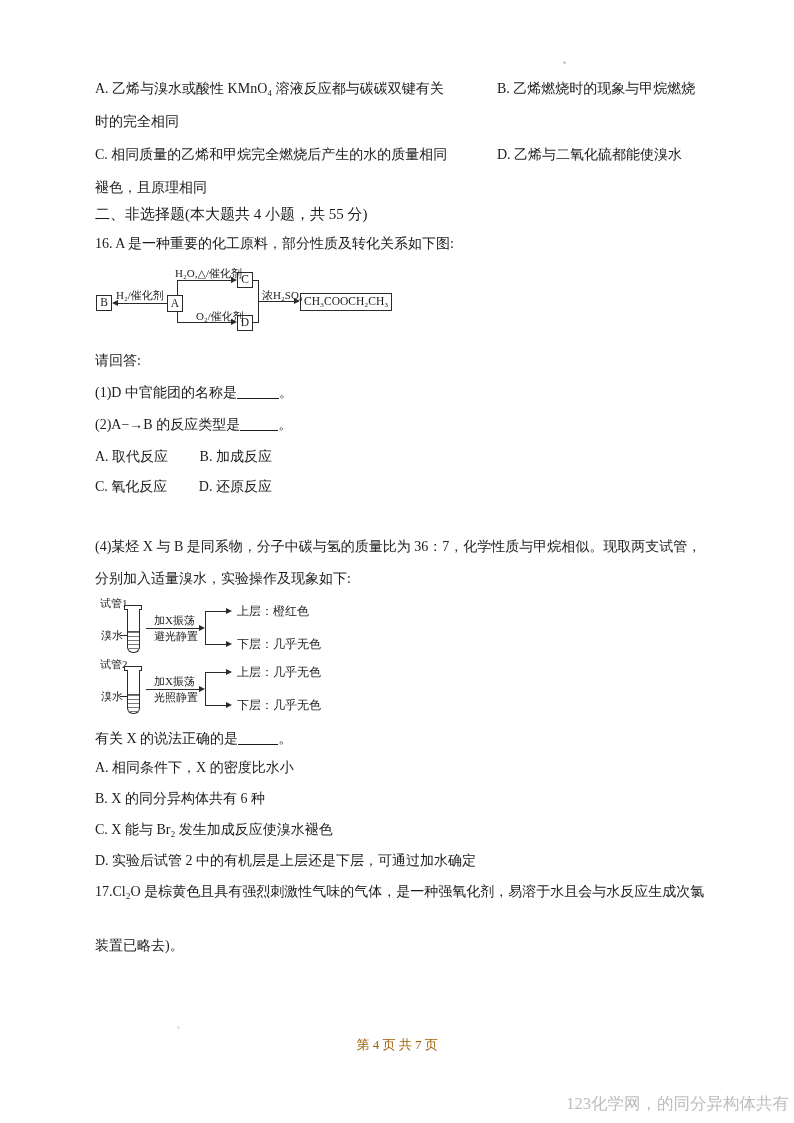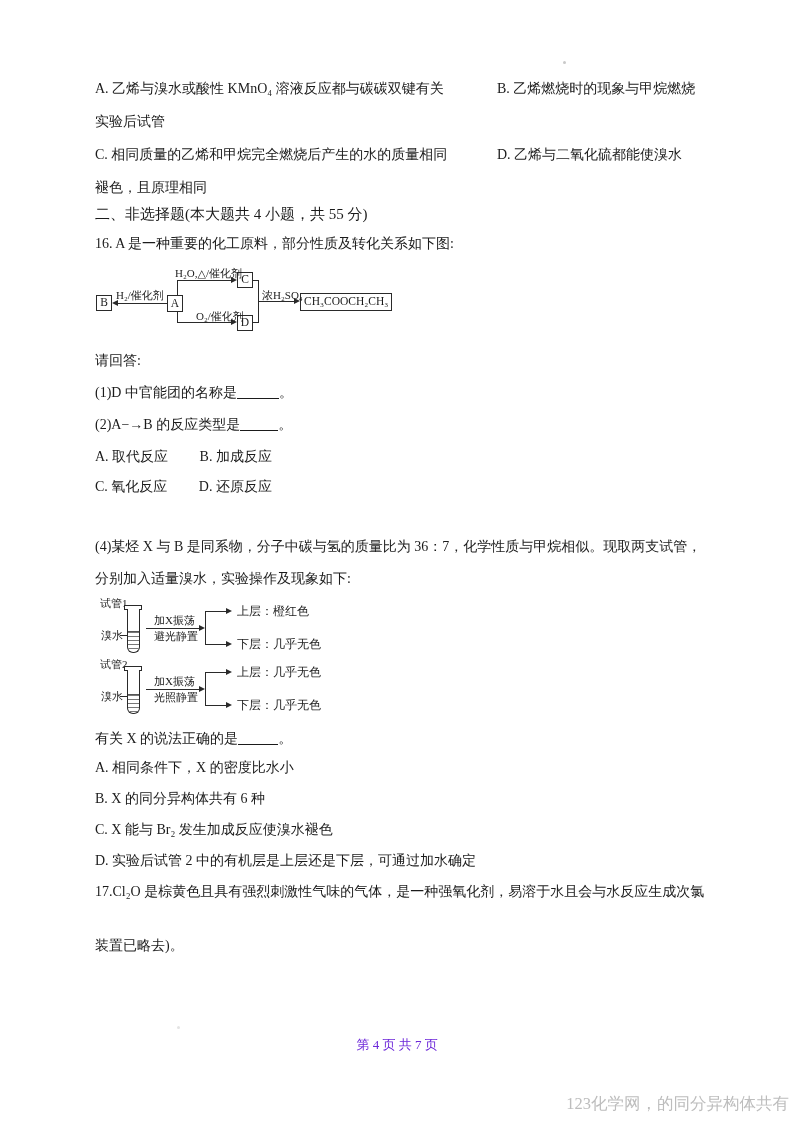--- a/index.html
+++ b/index.html
@@ -19,32 +19,32 @@
   .nbox{position:absolute;box-sizing:border-box;border:1px solid #2a2a2a;background:#fff;
         display:flex;align-items:center;justify-content:center;font-size:11.5px;line-height:1;}
   .dlabel{position:absolute;font-size:11px;line-height:1.15;white-space:pre;}
   .slabel{position:absolute;font-size:11px;line-height:1.15;white-space:pre;}
   .rlabel{position:absolute;font-size:12px;line-height:1.15;white-space:pre;}
   .tube-lip{position:absolute;box-sizing:border-box;width:18px;height:5px;border:1px solid #2a2a2a;background:#fff;}
   .tube-body{position:absolute;box-sizing:border-box;width:13px;height:44px;border:1px solid #2a2a2a;
              border-top:none;border-radius:0 0 6px 6px;overflow:hidden;background:#fff;}
   .tube-liquid{position:absolute;left:0;right:0;bottom:1px;border-top:1px solid #555;
                background:repeating-linear-gradient(to bottom,#777 0px,#777 1px,transparent 1px,transparent 4px);}
-  .footer{position:absolute;left:0;width:794px;text-align:center;font-size:13px;color:#6d28d9;}
+  .footer{position:absolute;left:0;width:794px;text-align:center;font-size:13px;color:#a16207;}
   .watermark{position:absolute;right:5px;font-size:16.5px;color:#bdbdbd;white-space:pre;}
   .speck{position:absolute;border-radius:50%;}
 </style>
 </head>
 <body>
 
 <div class="page">
 
   <div class="line" style="left:95px;top:80px">A. 乙烯与溴水或酸性 KMnO₄ 溶液反应都与碳碳双键有关</div>
   <div class="line" style="left:497px;top:80px">B. 乙烯燃烧时的现象与甲烷燃烧</div>
-  <div class="line" style="left:95px;top:113px">实验后试管</div>
+  <div class="line" style="left:95px;top:113px">时的完全相同</div>
   <div class="line" style="left:95px;top:146px">C. 相同质量的乙烯和甲烷完全燃烧后产生的水的质量相同</div>
   <div class="line" style="left:497px;top:146px">D. 乙烯与二氧化硫都能使溴水</div>
   <div class="line" style="left:95px;top:179px">褪色，且原理相同</div>
 
   <div class="line sec" style="left:95px;top:206px">二、非选择题(本大题共 4 小题，共 55 分)</div>
 
   <div class="line" style="left:95px;top:235px">16. A 是一种重要的化工原料，部分性质及转化关系如下图:</div>
 
   <div style="position:absolute;left:0;top:0;width:0;height:0;">
     <div class="nbox" style="left:96px;top:295px;width:16px;height:16px;">B</div>

